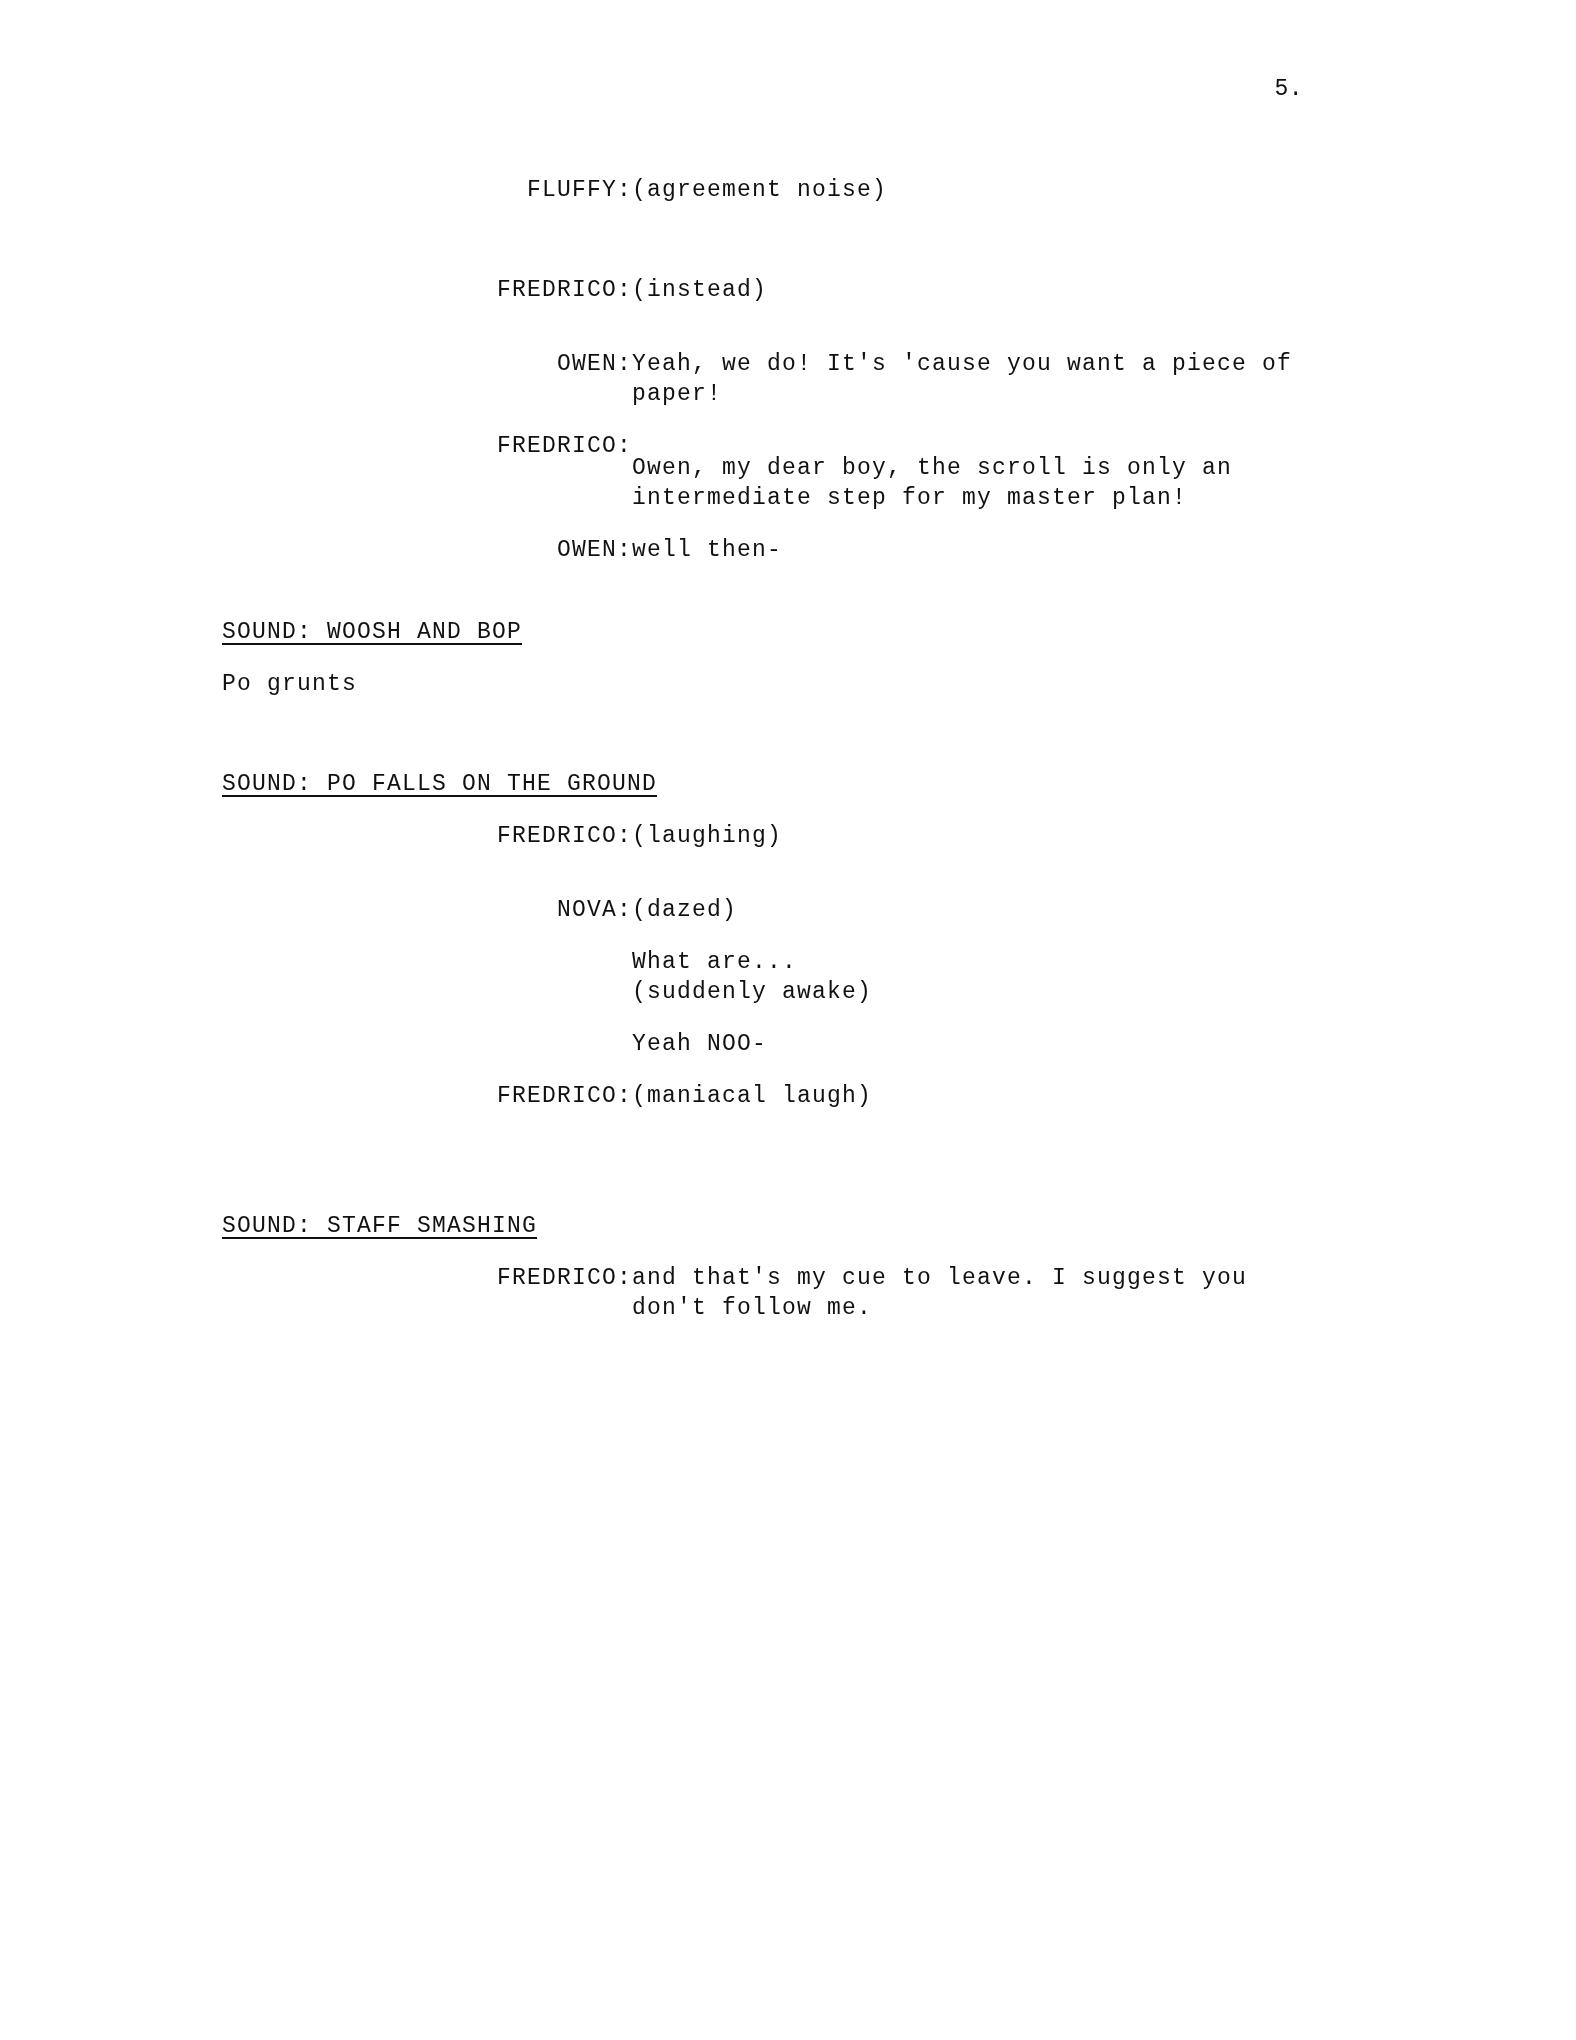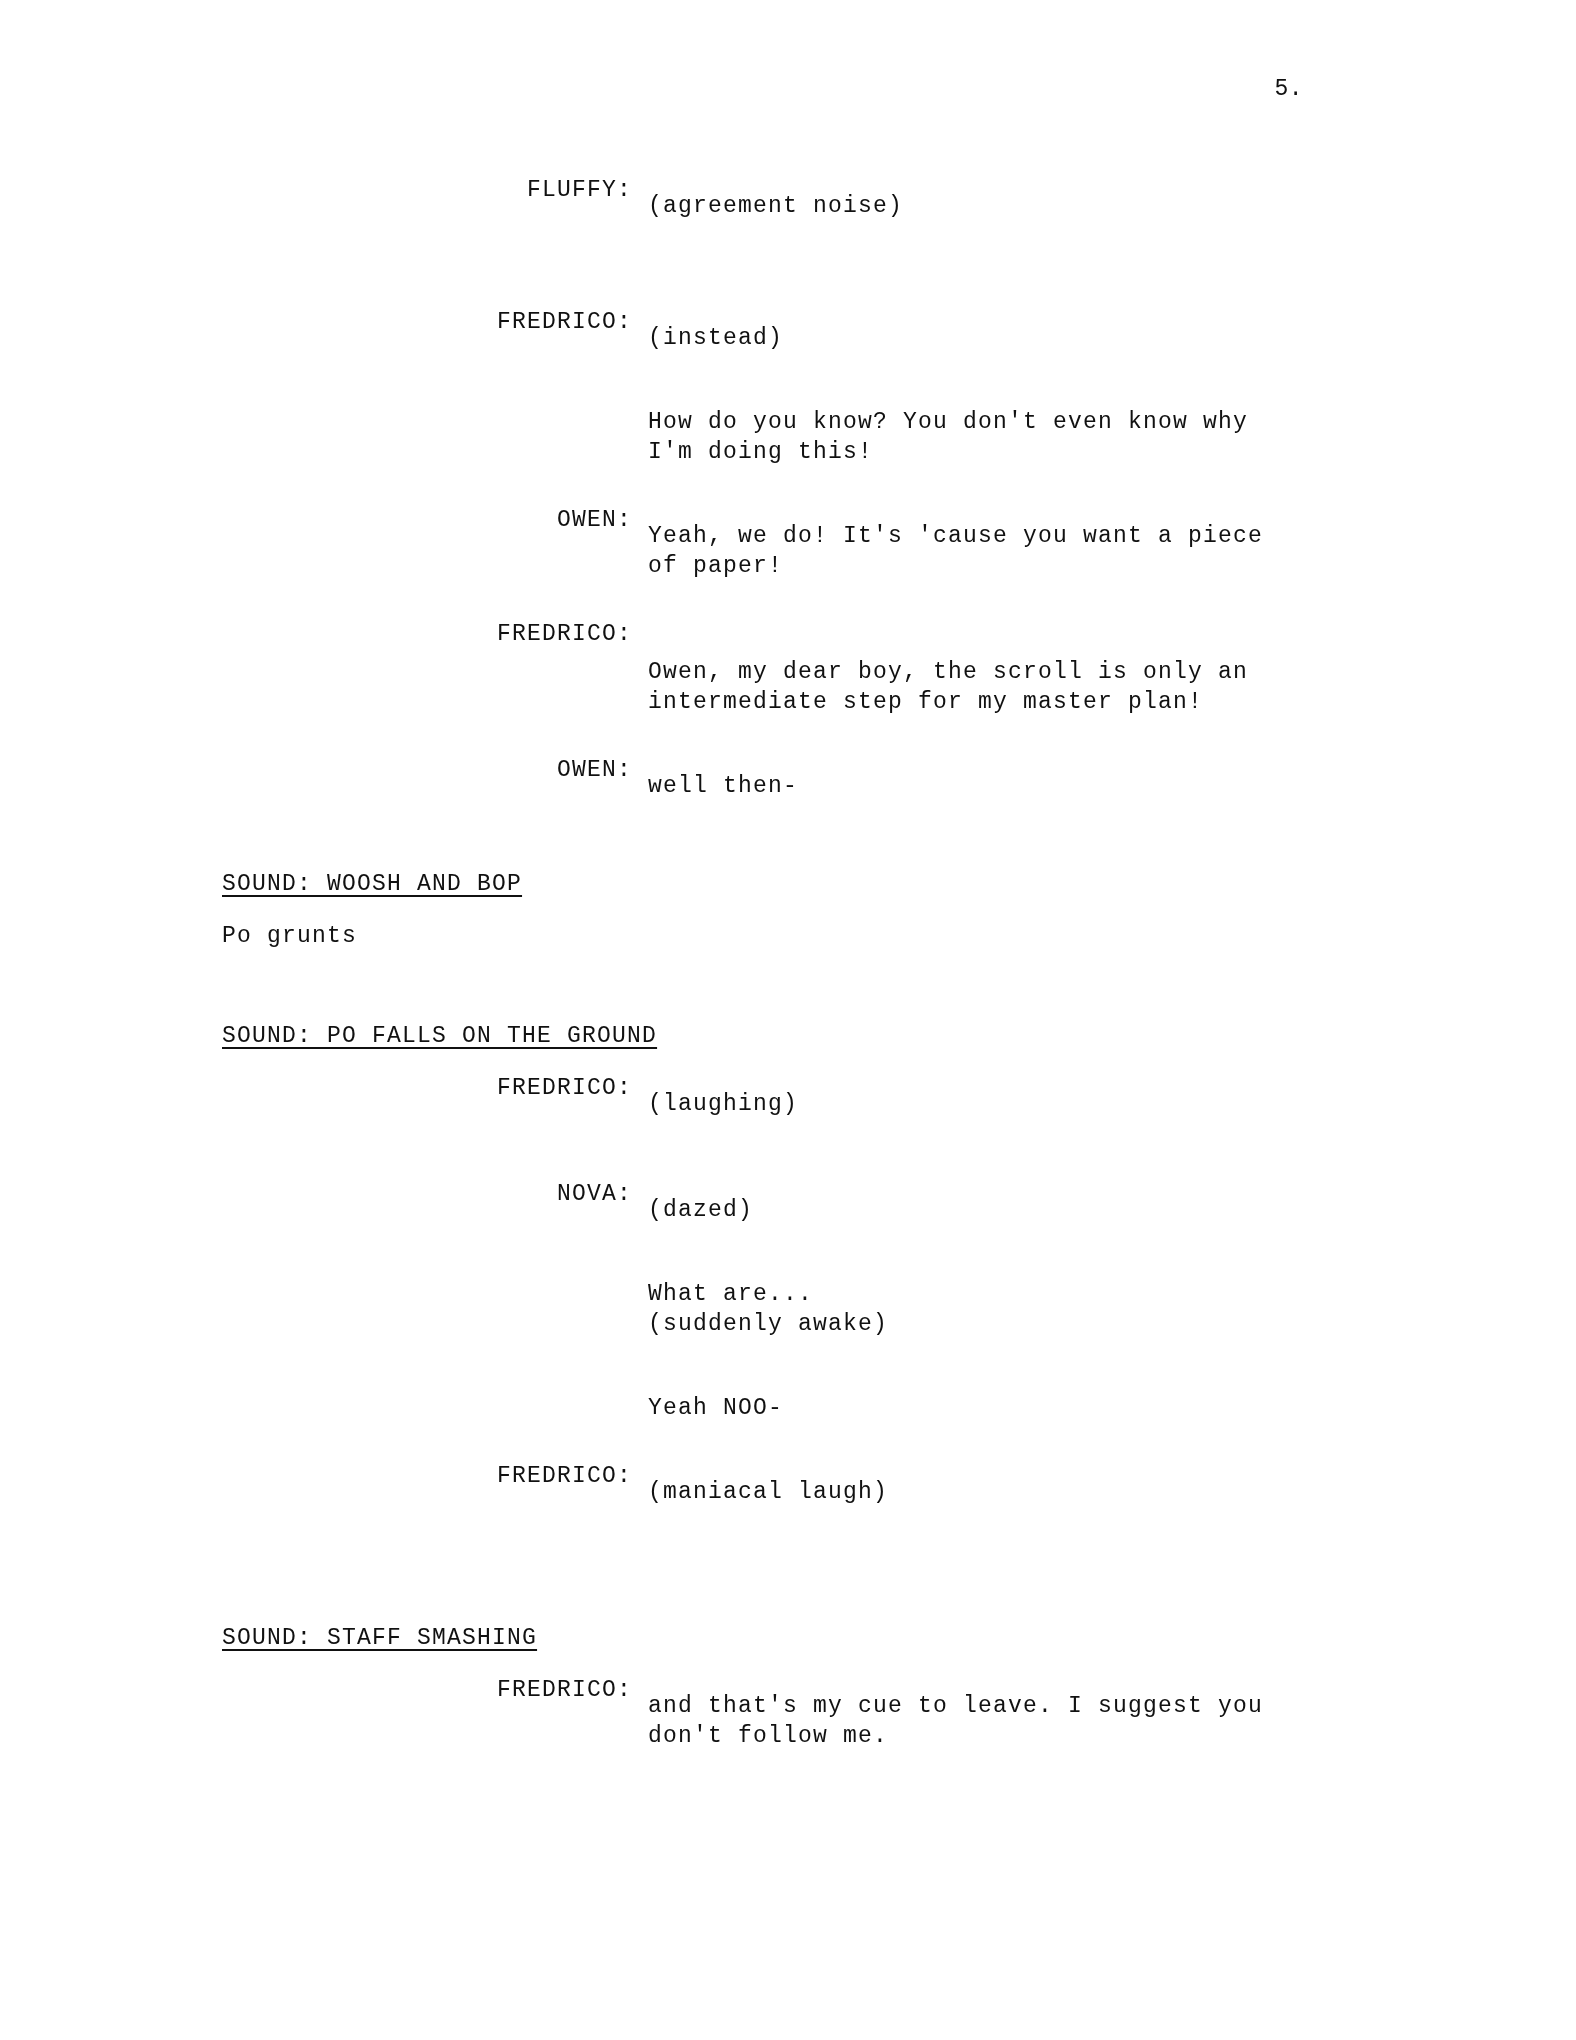--- a/index.html
+++ b/index.html
@@ -48,21 +48,21 @@
     text-align: right;
   }
   .dialogue-col {
     flex: 1 1 auto;
     font-size: 23px;
     line-height: 30px;
     letter-spacing: 1.2px;
     max-width: 690px;
   }
   .dialogue-col .para {
-    margin: 16px;
+    margin: 0;
     white-space: pre-wrap;
   }
   .gap-s  { height: 22px; }
   .gap-l  { height: 52px; }
   .gap-xl { height: 70px; }
   .gap-xxl { height: 100px; }
   .sound-cue {
     font-size: 23px;
     line-height: 30px;
     letter-spacing: 1.2px;
@@ -95,21 +95,20 @@
       </div>
     </div>
 
     <div class="gap-xl"></div>
 
     <div class="row block">
       <div class="speaker">FREDRICO:</div>
       <div class="dialogue-col">
         <p class="para">(instead)</p>
         <div class="gap-s"></div>
-        <p class="para">How do you know? You don't even know why I'm doing this!</p>
       </div>
     </div>
 
     <div class="gap-s"></div>
 
     <div class="row block">
       <div class="speaker">OWEN:</div>
       <div class="dialogue-col">
         <p class="para">Yeah, we do! It's 'cause you want a piece of paper!</p>
       </div>

